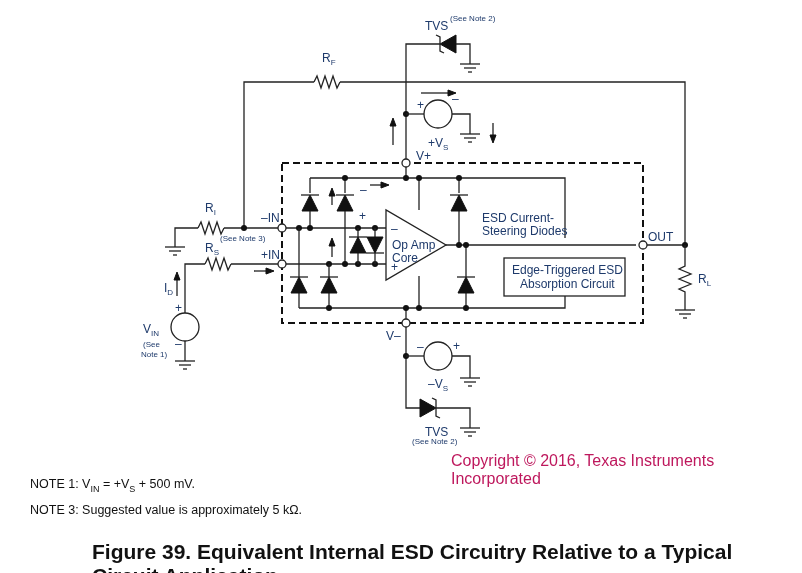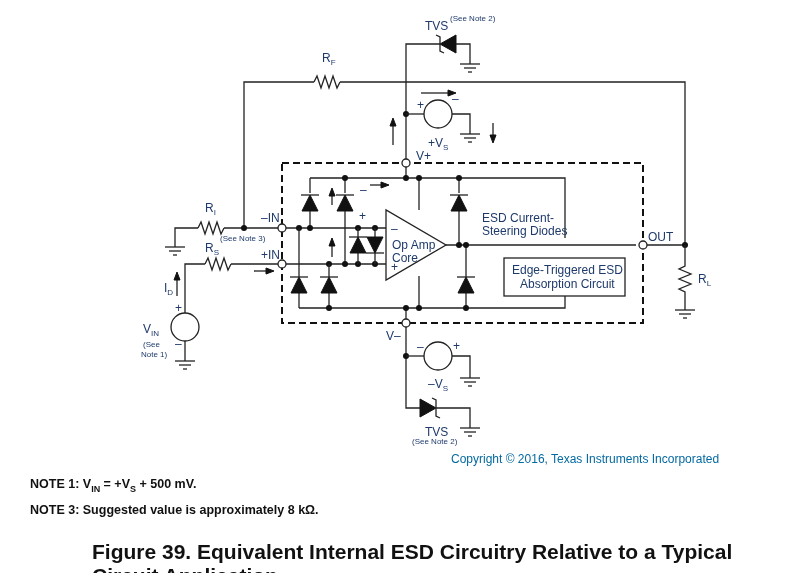--- a/index.html
+++ b/index.html
@@ -8,23 +8,23 @@
   #schematic { position: absolute; left: 0; top: 0; }
   .w { stroke: #222; stroke-width: 1.3; fill: none; }
   .dash { stroke: #111; stroke-width: 2; fill: none; stroke-dasharray: 7 4; }
   .dot { fill: #111; }
   .term { fill: #fff; stroke: #222; stroke-width: 1.3; }
   .dfill { fill: #111; stroke: #111; stroke-width: 1; }
   .lbl { font-family: "Liberation Sans", sans-serif; font-size: 12px; fill: #1e3a6b; }
   .lbl-sm { font-family: "Liberation Sans", sans-serif; font-size: 8px; fill: #1e3a6b; }
   .sub { font-size: 8px; }
   .box { fill: #fff; stroke: #222; stroke-width: 1.3; }
-  .notes { position: absolute; left: 30px; top: 474px; font-size: 12.5px; color: #111; line-height: 21px; font-weight: bold; }
+  .notes { position: absolute; left: 30px; top: 474px; font-size: 12.5px; color: #111; line-height: 21px; }
   .notes sub { font-size: 9px; }
-  .copyright { position: absolute; left: 451px; top: 452px; font-size: 12px; color: #0369a1; }
+  .copyright { position: absolute; left: 451px; top: 452px; font-size: 16px; color: #be185d; }
   .caption { position: absolute; left: 92px; top: 540px; font-size: 21px; font-weight: bold; color: #111; }
 </style>
 </head>
 <body>
 
 <svg id="schematic" width="802" height="573" viewBox="0 0 802 573" xmlns="http://www.w3.org/2000/svg">
 
   <g>
     <polyline class="w" points="406,160 406,44 440,44"></polyline>
     <polygon class="dfill" points="440,44 456,35 456,53"></polygon>
@@ -282,16 +282,16 @@
     </g>
     <text class="lbl" x="425" y="436">TVS</text>
     <text class="lbl-sm" x="412" y="444">(See Note 2)</text>
   </g>
 </svg>
 
 <div class="copyright">Copyright © 2016, Texas Instruments Incorporated</div>
 
 <div class="notes">
   <div><span>NOTE 1:  V</span><sub>IN</sub><span> = +V</span><sub>S</sub><span> + 500 mV.</span></div>
-  <div><span>NOTE 3:  Suggested value is approximately 8 kΩ.</span></div>
+  <div><span>NOTE 3:  Suggested value is approximately 5 kΩ.</span></div>
 </div>
 
 <div class="caption">Figure 39.  Equivalent Internal ESD Circuitry Relative to a Typical Circuit Application</div>
 
 </body></html>

